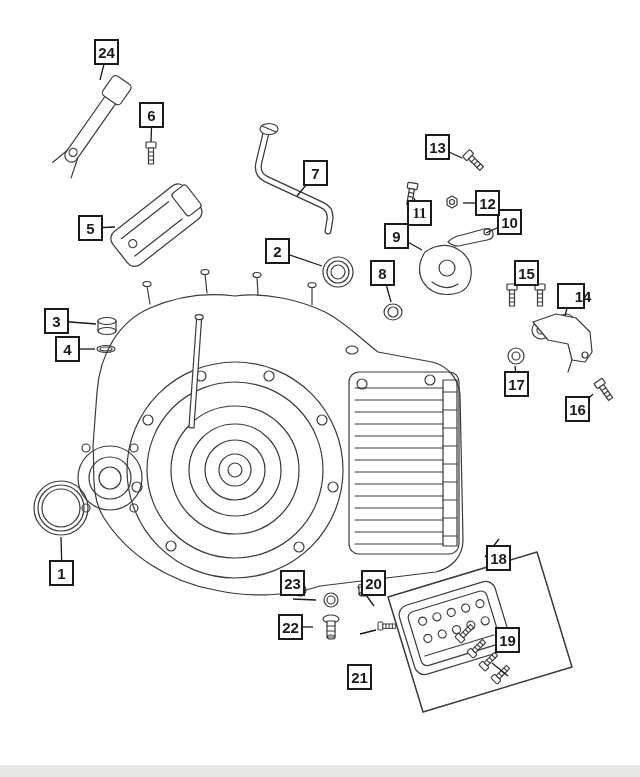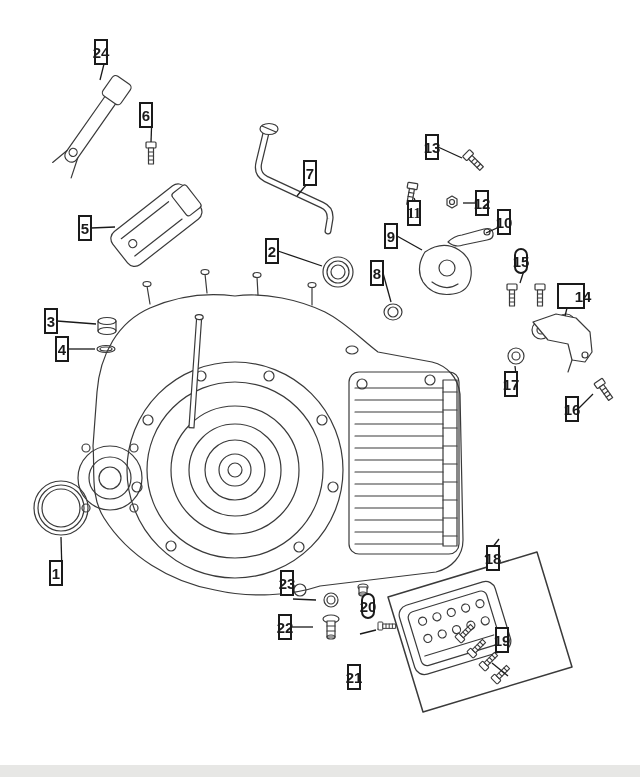--- a/index.html
+++ b/index.html
@@ -7,21 +7,21 @@
   body {
     position:relative;
     background:#ffffff;
     font-family:"Liberation Sans", sans-serif;
     overflow:hidden;
   }
   .stage { position:absolute; inset:0; }
   svg.layer { position:absolute; left:0; top:0; }
   .callout {
     position:absolute;
-    width:14px; height:26px;
+    width:25px; height:26px;
     background:#ffffff;
     border:2px solid #1a1a1a;
     display:flex; align-items:center; justify-content:center;
     font-weight:bold; font-size:15px; color:#1a1a1a;
     cursor:pointer; z-index:5;
   }
   .leader { stroke:#1a1a1a; stroke-width:1.3px; }
   .bottom-bar {
     position:absolute; left:0; right:0; bottom:0; height:12px;
     background:#e7e7e5; z-index:6;
@@ -299,26 +299,26 @@
       <div class="callout" style="left: 78px; top: 215px;">5</div>
       <div class="callout" style="left: 139px; top: 102px;">6</div>
       <div class="callout" style="left: 303px; top: 160px;">7</div>
       <div class="callout" style="left: 370px; top: 260px;">8</div>
       <div class="callout" style="left: 384px; top: 223px;">9</div>
       <div class="callout" style="left: 497px; top: 209px;">10</div>
       <div class="callout" style="left: 407px; top: 200px; font-family: Liberation Serif, serif;">11</div>
       <div class="callout" style="left: 475px; top: 190px;">12</div>
       <div class="callout" style="left: 425px; top: 134px;">13</div>
       <div class="callout" style="left: 557px; top: 283px; padding-left: 24px;">14</div>
-      <div class="callout" style="left: 514px; top: 248px; border-radius: 7px;">15</div>
+      <div class="callout" style="left: 514px; top: 260px;">15</div>
       <div class="callout" style="left: 565px; top: 396px;">16</div>
       <div class="callout" style="left: 504px; top: 371px;">17</div>
       <div class="callout" style="left: 486px; top: 526px; margin-top: 19px;">18</div>
       <div class="callout" style="left: 495px; top: 627px;">19</div>
-      <div class="callout" style="left: 361px; top: 593px; border-radius: 11px;">20</div>
+      <div class="callout" style="left: 361px; top: 570px;">20</div>
       <div class="callout" style="left: 347px; top: 626px; margin-top: 38px;">21</div>
       <div class="callout" style="left: 278px; top: 614px;">22</div>
       <div class="callout" style="left: 280px; top: 570px;">23</div>
       <div class="callout" style="left: 94px; top: 39px;">24</div>
     </div>
 
   <div class="bottom-bar"></div>
 </div>
 
 </body></html>

